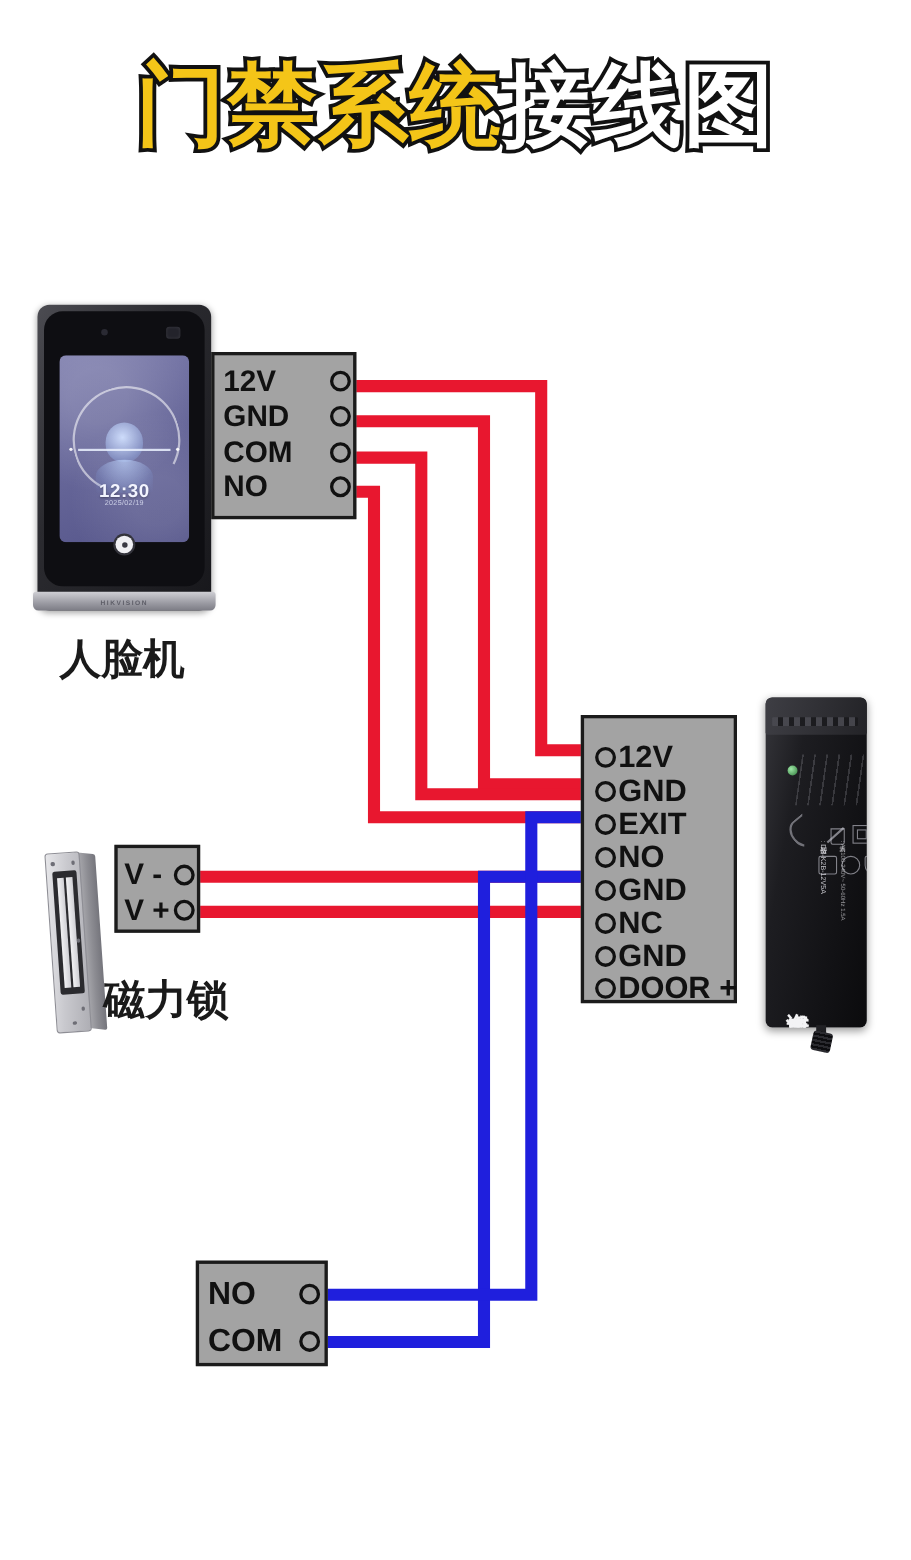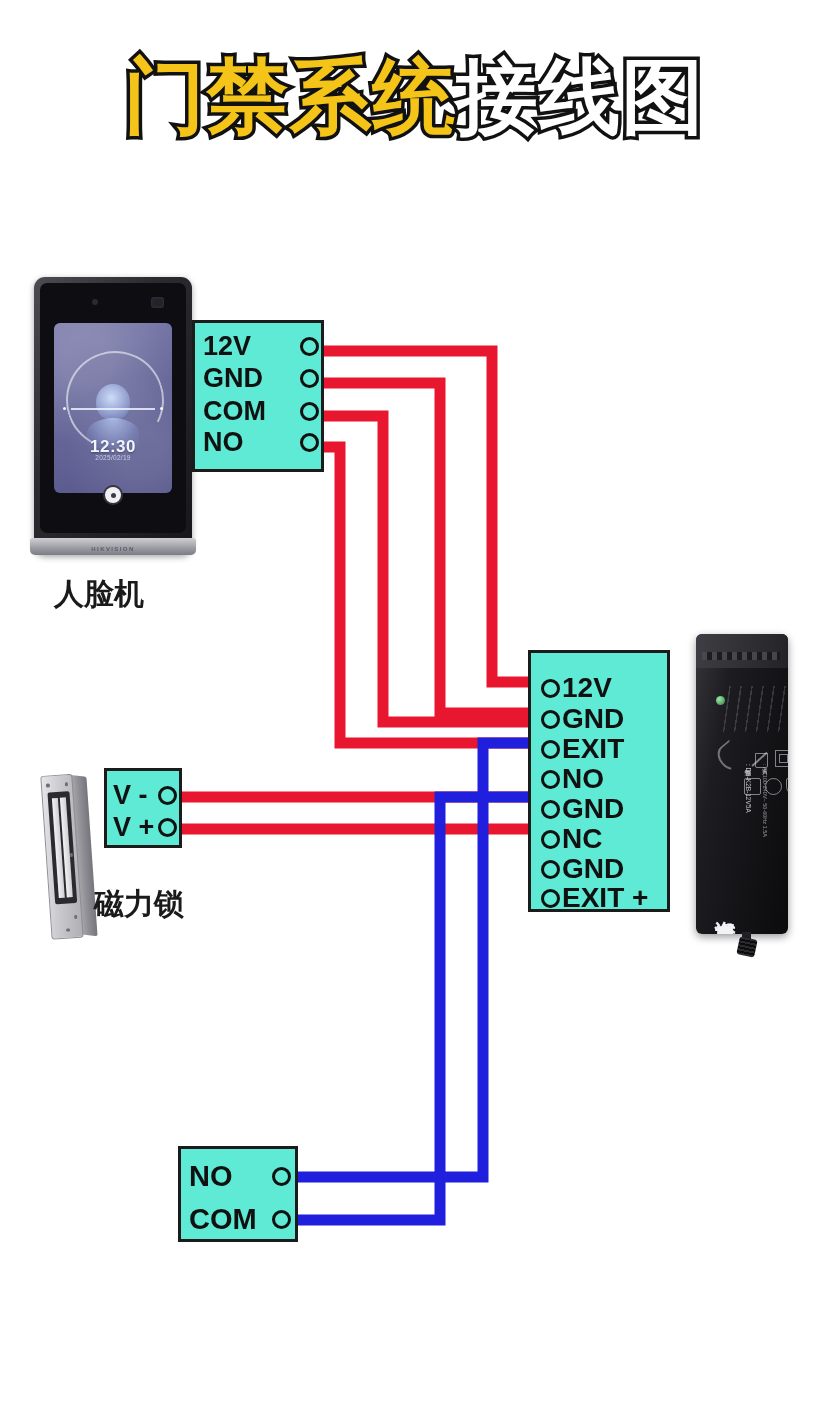--- a/index.html
+++ b/index.html
@@ -47,21 +47,21 @@
   #wires {
     position: absolute;
     left: 0; top: 0;
     width: 828px; height: 1418px;
     pointer-events: none;
   }
 
   
   .tblock {
     position: absolute;
-    background: #5eead4;
+    background: #a3a3a3;
     border: 3px solid #1b1b1b;
     box-sizing: border-box;
     z-index: 6;
   }
   .trow {
     position: absolute;
     display: flex;
     align-items: center;
     font-weight: bold;
     color: #111;
@@ -90,21 +90,21 @@
 
   
   #power-terminal { left: 528px; top: 650px; width: 142px; height: 262px; }
   #power-terminal .trow { left: 10px; font-size: 28px; gap: 2px; }
   #power-terminal .tcirc { flex: none; }
 
   
   .caption {
     position: absolute;
     font-family: "DejaVu Sans", "Liberation Sans", sans-serif;
-    font-size: 30px;
+    font-size: 38px;
     font-weight: bold;
     color: #1a1a1a;
     white-space: nowrap;
     z-index: 7;
   }
 
   
   #face-device {
     position: absolute;
     left: 34px; top: 277px;
@@ -114,21 +114,21 @@
   .fd-body {
     position: absolute; inset: 0;
     background: linear-gradient(120deg,#4c4c52 0%,#2b2b30 38%,#17171b 100%);
     border-radius: 11px;
     box-shadow: 0 2px 6px rgba(0,0,0,.35);
   }
   .fd-bezel {
     position: absolute;
     left: 6px; right: 6px; top: 6px; bottom: 22px;
     background: #0e0e12;
-    border-radius: 7px;
+    border-radius: 17px;
   }
   .fd-screen {
     position: absolute;
     left: 14px; right: 14px; top: 40px; bottom: 40px;
     border-radius: 6px;
     background:
       radial-gradient(circle at 30% 22%, rgba(255,255,255,.13) 0 16%, transparent 55%),
       radial-gradient(circle at 76% 78%, rgba(255,255,255,.10) 0 14%, transparent 50%),
       linear-gradient(160deg,#7f7fae 0%,#6a6a9c 40%,#55558a 100%);
     overflow: hidden;
@@ -643,21 +643,21 @@
     <div class="trow" style="top:172px;">
       <span class="tcirc"></span>
       <span class="tlabel">NC</span>
     </div>
     <div class="trow" style="top:202px;">
       <span class="tcirc"></span>
       <span class="tlabel">GND</span>
     </div>
     <div class="trow" style="top:231px;">
       <span class="tcirc"></span>
-      <span class="tlabel">EXIT +</span>
+      <span class="tlabel">DOOR +</span>
     </div>
   </div>
 
 
 
   <div class="tblock" id="exit-terminal">
     <div class="trow" style="top:13px;">
       <span class="tlabel">NO</span>
       <span class="tcirc"></span>
     </div>

